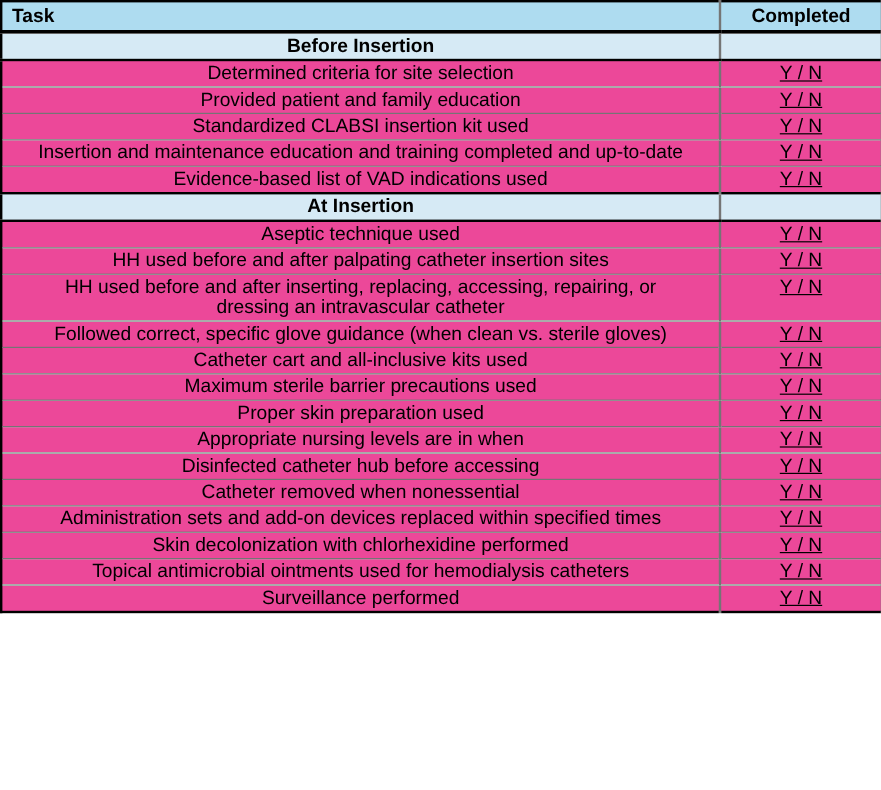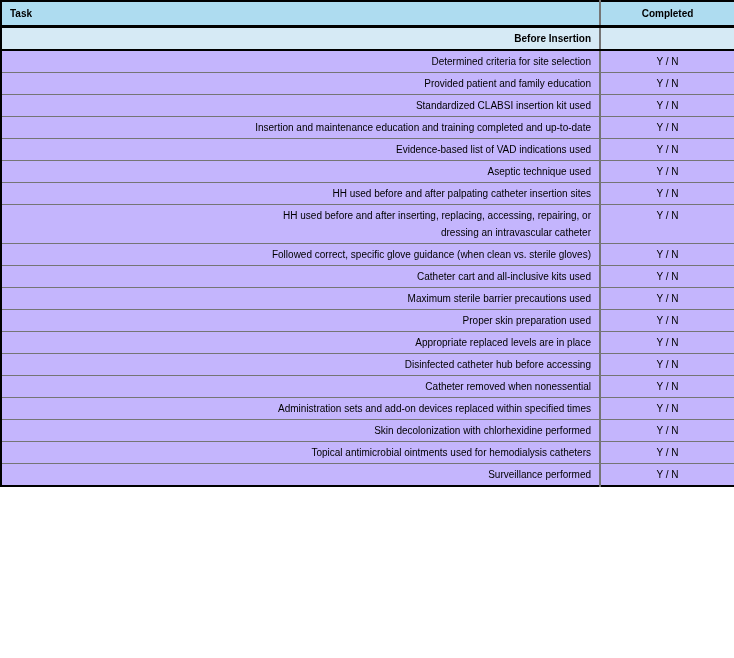--- a/index.html
+++ b/index.html
@@ -20,48 +20,48 @@
   }
   table.checklist{
     border-collapse:collapse;
     table-layout:fixed;
     width:734px;
     border:2px solid var(--border-dark);
   }
   col.col-task{width:599px;}
   col.col-completed{width:135px;}
   th,td{
-    font-size:10px;
+    font-size:16px;
     line-height:17px;
     color:var(--text);
     overflow:hidden;
     margin-left:20px;
   }
   thead th{
     background:var(--header-bg);
     border-bottom:3px solid var(--border-dark);
     height:19px;
     padding:2px 8px;
     font-weight:bold;
     vertical-align:middle;
   }
   th.task-col{text-align:left;border-right:2px solid var(--border-light);}
   th.completed-col{}
   tbody td{
     border-top:1px solid var(--border-light);
     padding:2px 8px;
     vertical-align:top;
-    background:#c4b5fd;
+    background:#ec4899;
   }
   td.task-cell{
     border-right:2px solid var(--border-light);
     white-space:pre-line;
-    text-align:right;
+    text-align:center;
   }
-  td.completed-cell{text-align:center;}
+  td.completed-cell{text-align:center;text-decoration:underline;}
   tr.task-row td{height:17px;}
   tr.section-row td{
     background:var(--section-bg);
     border-top:2px solid var(--border-dark);
     border-bottom:2px solid var(--border-dark);
     font-weight:bold;
     height:17px;
     vertical-align:middle;
   }
 </style>
@@ -97,20 +97,24 @@
         <td class="completed-cell">Y / N</td>
       </tr>
       <tr class="task-row">
         <td class="task-cell">Insertion and maintenance education and training completed and up-to-date</td>
         <td class="completed-cell">Y / N</td>
       </tr>
       <tr class="task-row">
         <td class="task-cell">Evidence-based list of VAD indications used</td>
         <td class="completed-cell">Y / N</td>
       </tr>
+      <tr class="section-row">
+        <td class="task-cell">At Insertion</td>
+        <td class="completed-cell"></td>
+      </tr>
       <tr class="task-row">
         <td class="task-cell">Aseptic technique used</td>
         <td class="completed-cell">Y / N</td>
       </tr>
       <tr class="task-row">
         <td class="task-cell">HH used before and after palpating catheter insertion sites</td>
         <td class="completed-cell">Y / N</td>
       </tr>
       <tr class="task-row">
         <td class="task-cell">HH used before and after inserting, replacing, accessing, repairing, or
@@ -127,21 +131,21 @@
       </tr>
       <tr class="task-row">
         <td class="task-cell">Maximum sterile barrier precautions used</td>
         <td class="completed-cell">Y / N</td>
       </tr>
       <tr class="task-row">
         <td class="task-cell">Proper skin preparation used</td>
         <td class="completed-cell">Y / N</td>
       </tr>
       <tr class="task-row">
-        <td class="task-cell">Appropriate replaced levels are in place</td>
+        <td class="task-cell">Appropriate nursing levels are in when</td>
         <td class="completed-cell">Y / N</td>
       </tr>
       <tr class="task-row">
         <td class="task-cell">Disinfected catheter hub before accessing</td>
         <td class="completed-cell">Y / N</td>
       </tr>
       <tr class="task-row">
         <td class="task-cell">Catheter removed when nonessential</td>
         <td class="completed-cell">Y / N</td>
       </tr>

